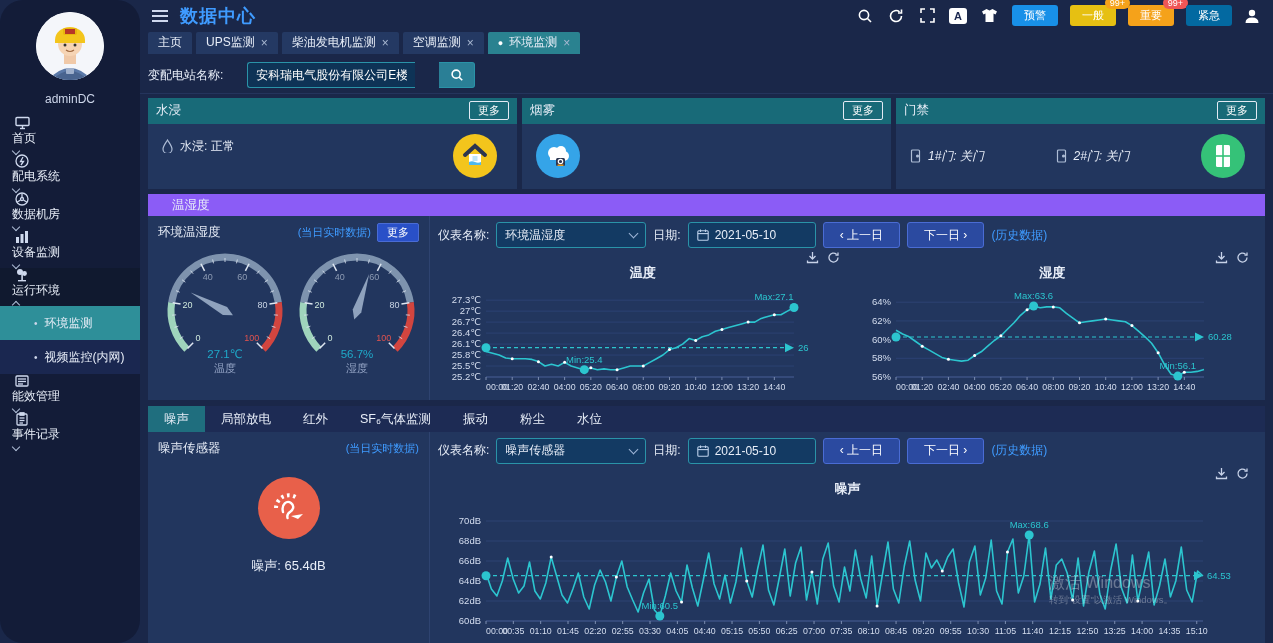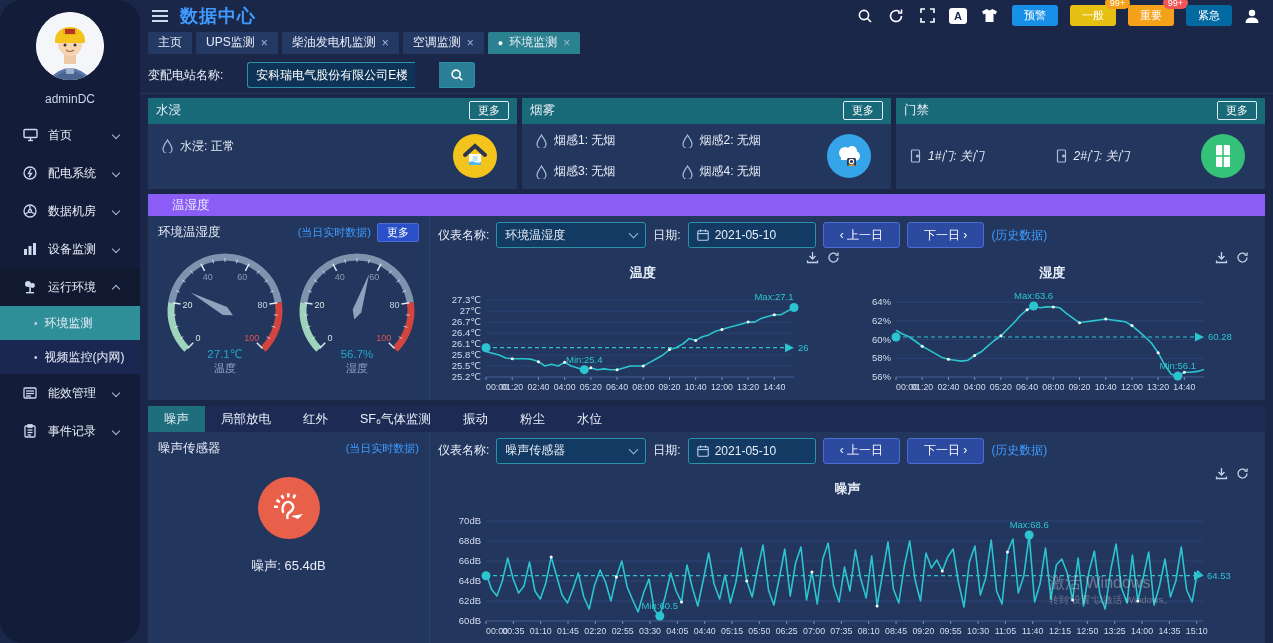--- a/index.html
+++ b/index.html
@@ -5,21 +5,21 @@
   *{margin:0;padding:0;box-sizing:border-box;}
   html,body{width:1273px;height:643px;overflow:hidden;background:#1a2749;
     font-family:"Liberation Sans","DejaVu Sans",sans-serif;color:#e8eef8;font-size:12px;}
   .app{display:flex;width:100%;height:100%;}
   
   .sidebar{width:140px;background:#131c38;flex-shrink:0;display:flex;flex-direction:column;border-radius:23px;}
   .avatar-wrap{padding:12px 0 6px;text-align:center;}
   .avatar{width:68px;height:68px;border-radius:50%;background:#f4f6fa;margin:0 auto;overflow:hidden;}
   .username{text-align:center;color:#cdd6ea;padding:6px 0 10px;font-size:12px;}
   .nav{flex:1;}
-  .nav-item{height:38px;display:flex;align-items:center;padding:0 20px;cursor:pointer;color:#e8eef8;}
+  .nav-item{height:38px;display:flex;align-items:flex-start;padding:0 12px;cursor:pointer;color:#e8eef8;flex-direction:column;}
   .nav-item.open{background:#10192f;}
   .nav-item .nicon{width:20px;display:inline-flex;justify-content:center;margin-right:8px;}
   .nav-item .nlabel{flex:1;font-size:12px;}
   .chev{width:8px;height:8px;display:inline-block;position:relative;}
   .chev::before{content:"";position:absolute;left:1px;top:1px;width:5px;height:5px;
     border-right:1.5px solid #aebdd6;border-bottom:1.5px solid #aebdd6;transform:rotate(45deg);}
   .chev.up::before{transform:rotate(-135deg);top:3px;}
   .submenu{background:#1a2750;}
   .sub-item{height:34px;display:flex;align-items:center;padding-left:34px;font-size:12px;cursor:pointer;}
   .sub-item .dot{margin-right:7px;color:#cdd6ea;font-size:10px;}
@@ -342,46 +342,20 @@
               </svg>
           </div>
         </div>
       </div>
       <div class="panel">
         <div class="phead">
           <span>烟雾</span>
           <button class="more-ghost">更多</button>
         </div>
         <div class="pbody">
-          <div class="pitems">
-            <div class="pitem">
-              <svg width="11" height="14" viewBox="0 0 11 14" fill="none" stroke="#aebdd6" stroke-width="1.2">
-                  <path d="M5.5 1 C8 5 10 7.5 10 10 A4.5 4.5 0 0 1 1 10 C1 7.5 3 5 5.5 1 Z"></path>
-                </svg>
-              <span>烟感1: 无烟</span>
-            </div>
-            <div class="pitem">
-              <svg width="11" height="14" viewBox="0 0 11 14" fill="none" stroke="#aebdd6" stroke-width="1.2">
-                  <path d="M5.5 1 C8 5 10 7.5 10 10 A4.5 4.5 0 0 1 1 10 C1 7.5 3 5 5.5 1 Z"></path>
-                </svg>
-              <span>烟感2: 无烟</span>
-            </div>
-            <div class="pitem">
-              <svg width="11" height="14" viewBox="0 0 11 14" fill="none" stroke="#aebdd6" stroke-width="1.2">
-                  <path d="M5.5 1 C8 5 10 7.5 10 10 A4.5 4.5 0 0 1 1 10 C1 7.5 3 5 5.5 1 Z"></path>
-                </svg>
-              <span>烟感3: 无烟</span>
-            </div>
-            <div class="pitem">
-              <svg width="11" height="14" viewBox="0 0 11 14" fill="none" stroke="#aebdd6" stroke-width="1.2">
-                  <path d="M5.5 1 C8 5 10 7.5 10 10 A4.5 4.5 0 0 1 1 10 C1 7.5 3 5 5.5 1 Z"></path>
-                </svg>
-              <span>烟感4: 无烟</span>
-            </div>
-          </div>
           <div class="bigicon" style="background:#35a4e8">
             <svg width="28" height="26" viewBox="0 0 28 26">
                 <circle cx="10" cy="10" r="6" fill="#fff"></circle>
                 <circle cx="17" cy="8" r="5" fill="#fff"></circle>
                 <circle cx="20" cy="13" r="5" fill="#fff"></circle>
                 <rect x="6" y="11" width="16" height="6" fill="#fff"></rect>
                 <rect x="12" y="15" width="9" height="8" rx="1.5" fill="#2b3550"></rect>
                 <circle cx="16.5" cy="18.5" r="2.2" fill="none" stroke="#fff" stroke-width="1.2"></circle>
                 <rect x="13.5" y="21.5" width="6" height="1.4" fill="#f5a21a"></rect>
               </svg>

